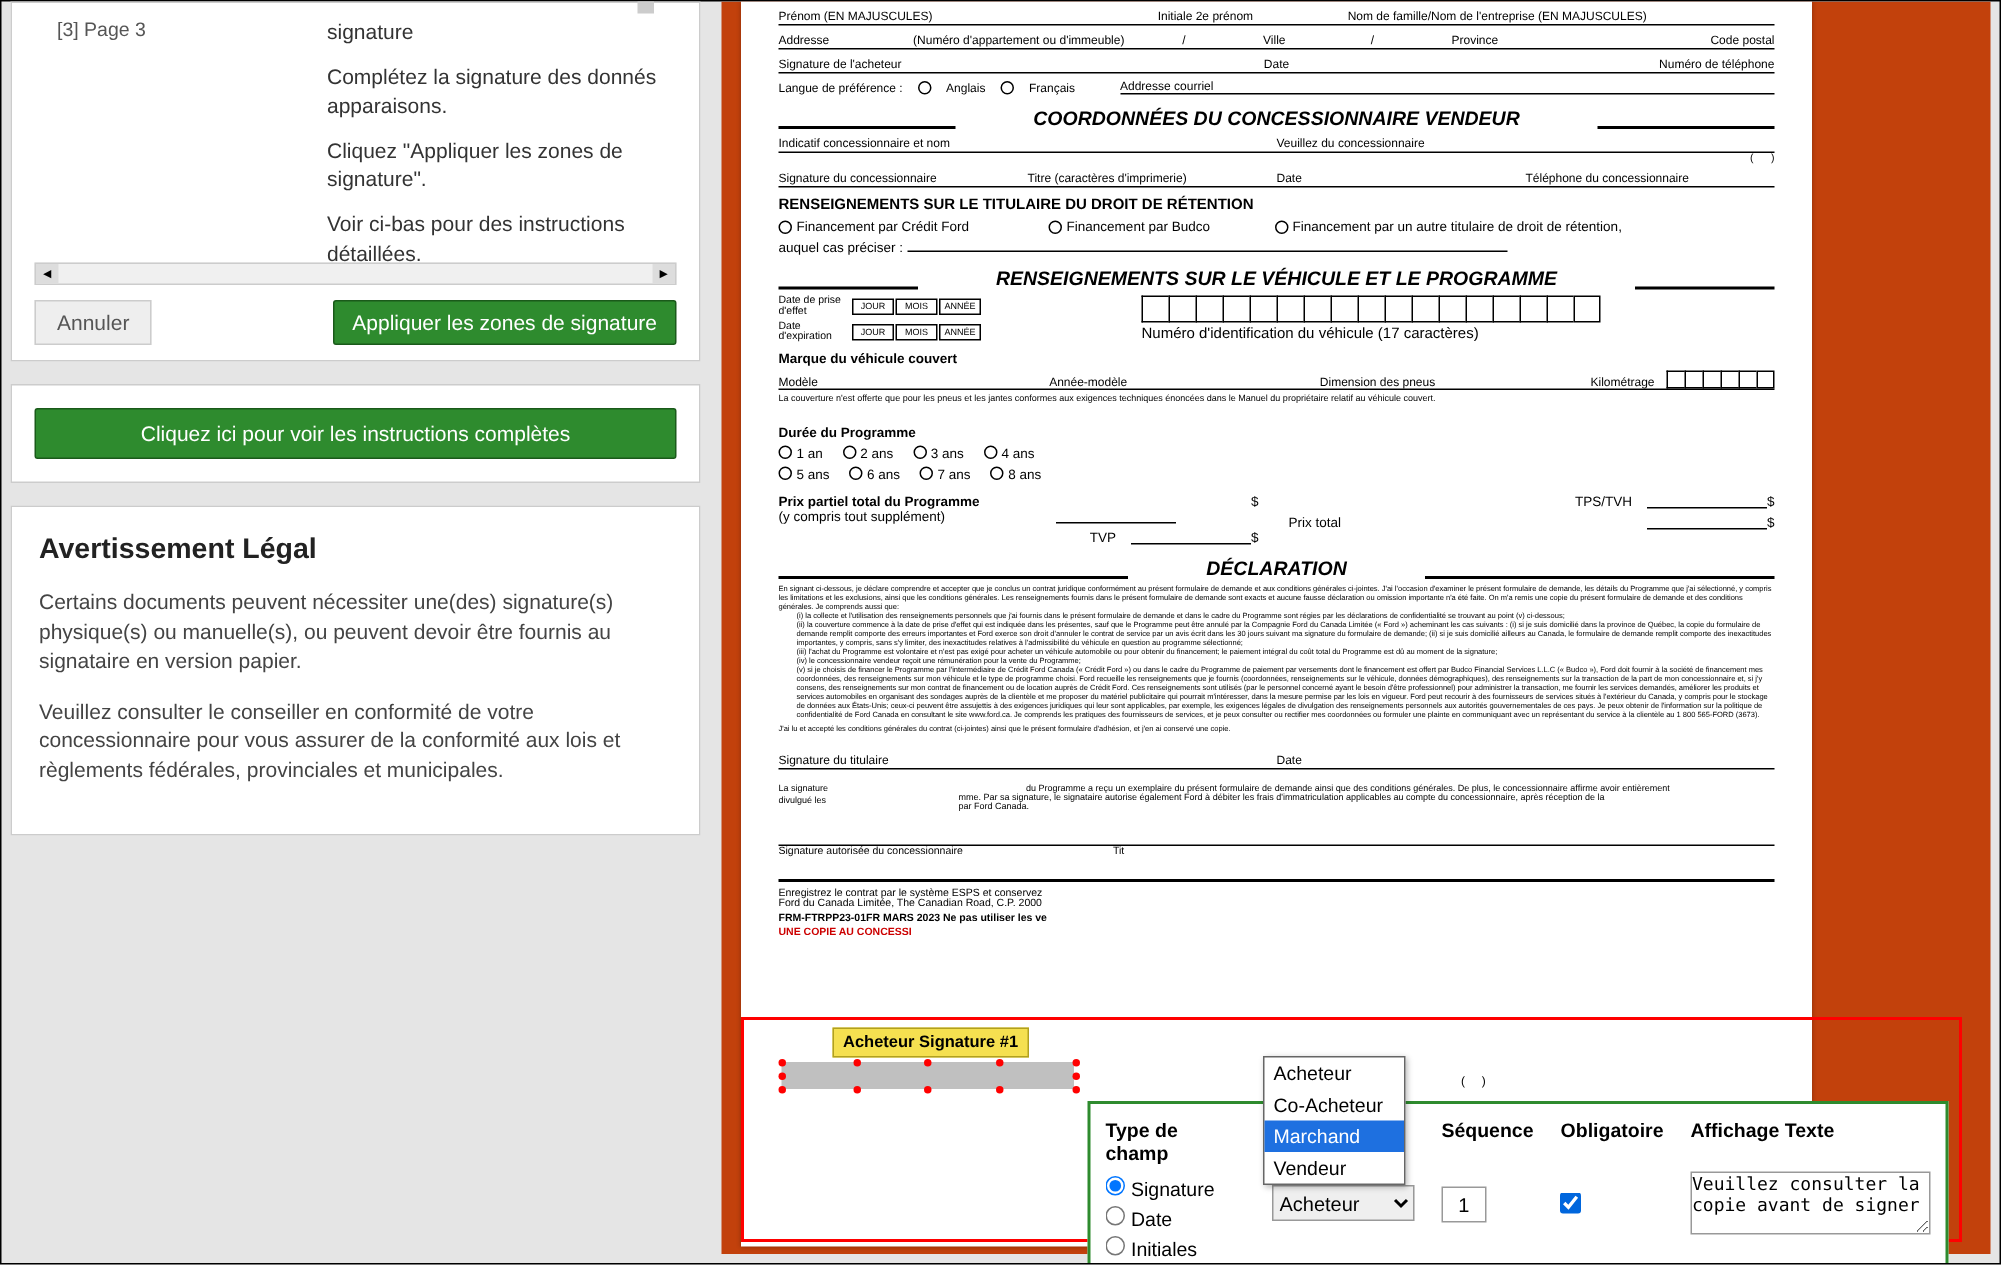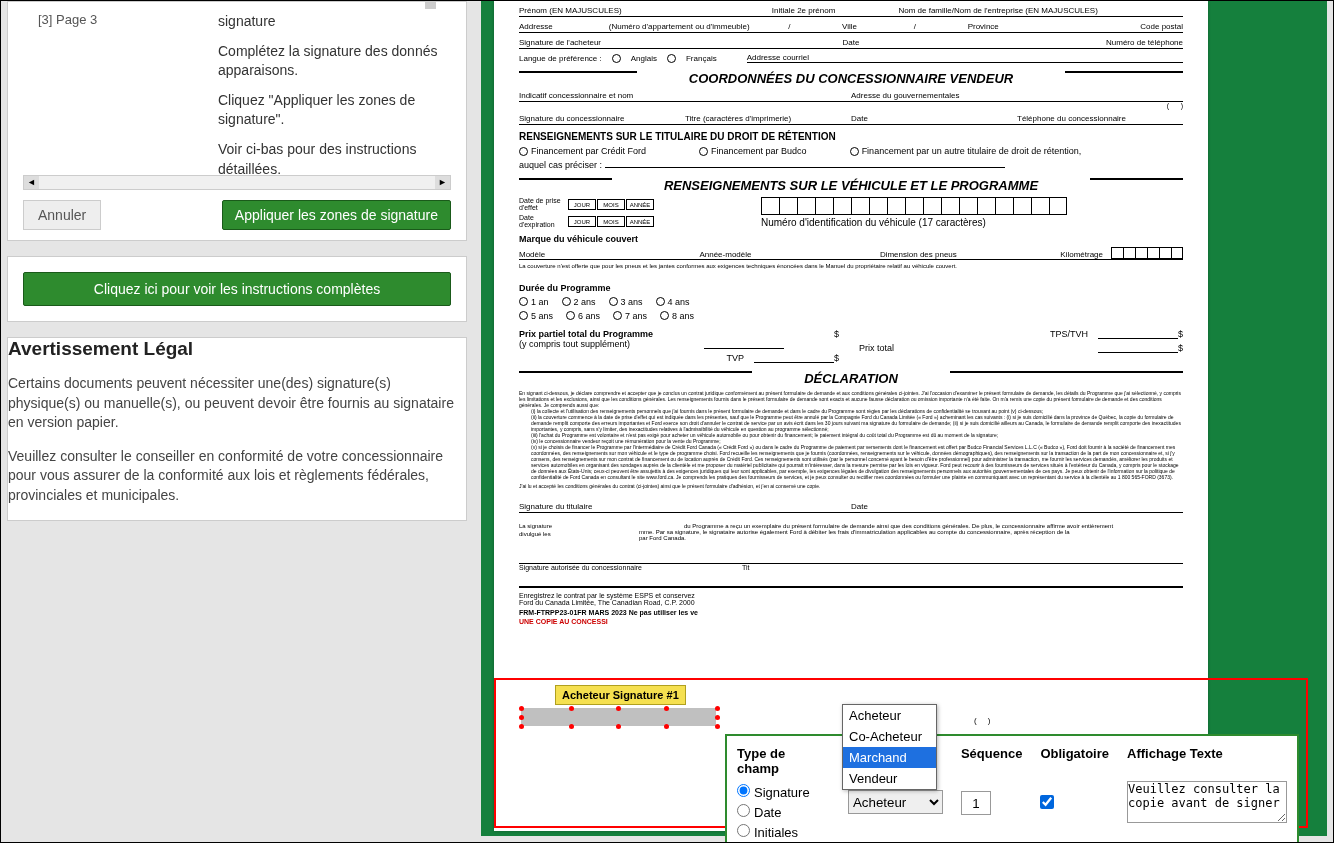--- a/index.html
+++ b/index.html
@@ -16,32 +16,32 @@
   .scroll-arrow.left { left: 0; }
   .scroll-arrow.right { right: 0; }
   .scroll-thumb { position: absolute; right: 15px; height: 25px; width: 11px; background: #ccc; top: -28px; }
   .btn-row { display: flex; justify-content: space-between; align-items: center; margin-top: 10px; }
   .btn-cancel { background: #eee; border: 1px solid #ccc; padding: 6px 14px; font-size: 14px; color: #555; cursor: pointer; }
   .btn-green { background: #2e8b2e; color: #fff; border: 1px solid #1a5a1a; padding: 6px 12px; font-size: 14px; cursor: pointer; border-radius: 2px; }
   
   .mid-box { background: #fff; border: 1px solid #ccc; padding: 15px; margin-top: 15px; }
   .btn-full { width: 100%; background: #2e8b2e; color: #ffffff; border: 1px solid #1a5a1a; padding: 8px; font-size: 14px; cursor: pointer; border-radius: 2px; }
   
-  .legal-box { background: #fff; border: 1px solid #ccc; margin-top: 15px; }
+  .legal-box { background: #fff; border: 1px solid #ccc; padding: 18px; margin-top: 15px; }
   .legal-box h2 { font-size: 19px; font-weight: bold; margin-bottom: 14px; color: #222; }
   .legal-box p { font-size: 14px; color: #444; margin-bottom: 14px; line-height: 1.4; }
   
-  .doc-viewer { position: absolute; left: 480px; top: 0; right: 6px; bottom: 6px; background: #15803d; }
+  .doc-viewer { position: absolute; left: 480px; top: 0; right: 6px; bottom: 6px; background: #c2410c; }
   .doc-page { position: absolute; left: 13px; top: 0; width: 714px; height: 830px; background: #fff; box-shadow: 0 0 3px rgba(0,0,0,0.3); }
   .doc-content { position: absolute; left: 25px; right: 25px; top: 0; font-size: 8px; color: #000; }
   
   .form-row { display: flex; justify-content: space-between; border-bottom: 1px solid #000; padding: 1px 0; margin-top: 4px; font-size: 8px; }
   .form-row span { flex: 1; }
   
-  .section-header { display: flex; align-items: flex-start; margin-top: 8px; margin-bottom: 4px; gap: 46px; }
+  .section-header { display: flex; align-items: flex-end; margin-top: 8px; margin-bottom: 4px; gap: 46px; }
   .section-header .line { flex: 1; height: 2px; background: #000; }
   .section-header .title { font-size: 13px; font-weight: bold; font-style: italic; padding: 0 6px; white-space: nowrap; }
   
   .sub-header { font-size: 10px; font-weight: bold; margin-top: 6px; }
   
   .radio-line { font-size: 9px; display: flex; align-items: center; gap: 13px; margin-top: 4px; }
   .radio-item { display: flex; align-items: center; gap: 3px; }
   .radio-circle { width: 9px; height: 9px; border: 1px solid #000; border-radius: 50%; display: inline-block; }
   
   .date-boxes { display: flex; gap: 1px; }
@@ -143,21 +143,21 @@
         <span style="margin-left:20px;border-bottom:1px solid #000;flex:1;">Addresse courriel</span>
       </div>
 
       <div class="section-header">
         <div class="line"></div>
         <div class="title">COORDONNÉES DU CONCESSIONNAIRE VENDEUR</div>
         <div class="line"></div>
       </div>
       <div class="form-row">
         <span>Indicatif concessionnaire et nom</span>
-        <span>Adresse du gouvernementales</span>
+        <span>Veuillez du concessionnaire</span>
       </div>
       <div style="display:flex;justify-content:flex-end;font-size:7px;">
         <span>(&nbsp;&nbsp;&nbsp;&nbsp;&nbsp;&nbsp;)</span>
       </div>
       <div class="form-row">
         <span>Signature du concessionnaire</span>
         <span>Titre (caractères d'imprimerie)</span>
         <span>Date</span>
         <span>Téléphone du concessionnaire</span>
       </div>

